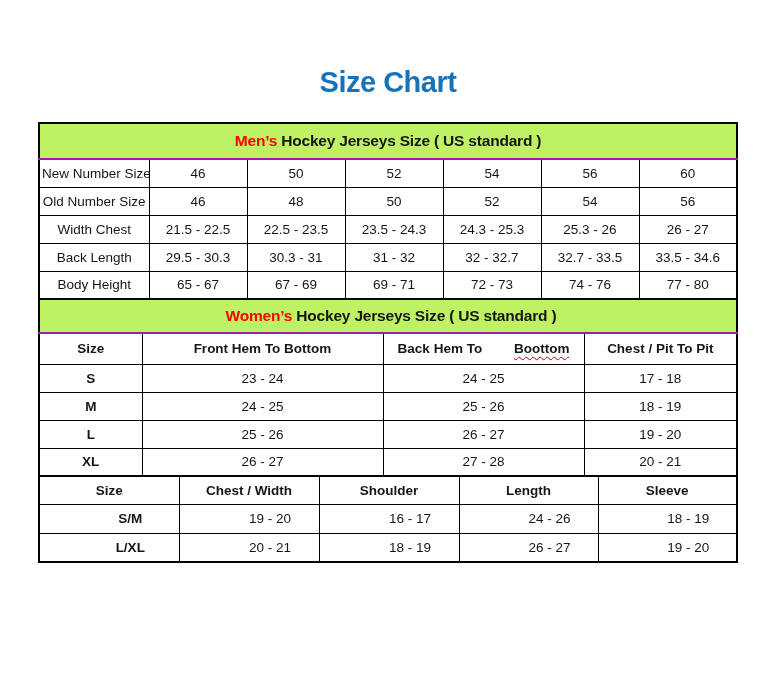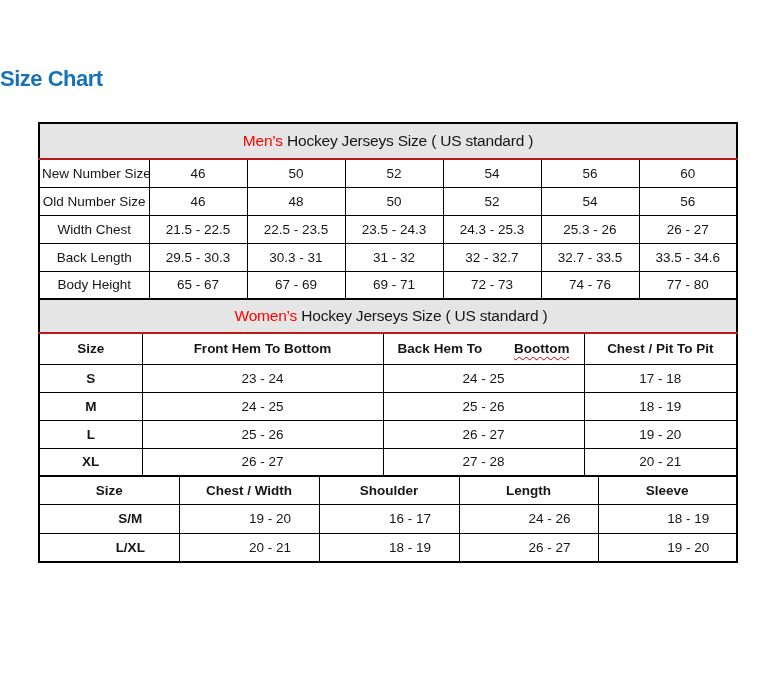--- a/index.html
+++ b/index.html
@@ -3,36 +3,36 @@
 <meta charset="utf-8">
 <style>
   * { box-sizing: border-box; margin: 0; padding: 0; }
   html, body { background: #ffffff; }
   body {
     width: 776px; height: 692px; position: relative; overflow: hidden;
     font-family: "Liberation Sans", sans-serif; color: #161616;
   }
   .page-title {
     position: absolute; top: 66px; left: 0; width: 776px;
-    font-size: 22px; font-weight: bold;
+    text-align: center; font-size: 29px; font-weight: bold;
     letter-spacing: -0.5px; color: #1673B9;
   }
   .chart-wrap { position: absolute; left: 38px; top: 122px; width: 698px; }
   table {
     width: 698px; border-collapse: collapse; table-layout: fixed;
     border: 2px solid #000;
   }
   table + table { margin-top: -2px; }
   td {
     border: 1.5px solid #000; text-align: center; vertical-align: middle;
     font-size: 13.5px; padding: 0 2px; overflow: hidden; white-space: nowrap;
   }
   td.band {
-    background: #e5e5e5; border-bottom: 2px solid #b91c1c;
-    font-size: 15.5px; font-weight: normal; height: 36px; letter-spacing: -0.2px;
+    background: #bef264; border-bottom: 2px solid #a21caf;
+    font-size: 15.5px; font-weight: bold; height: 36px; letter-spacing: -0.2px;
   }
   .band .accent { color: #FF0000; }
   td.colhead { font-weight: bold; }
   .men td.colhead { height: 29px; }
   .men td.cell, .men td.rowlabel { height: 28px; }
   .men td.rowlabel { font-weight: normal; margin-top: 43px; }
   .women td.band { height: 34px; padding-left: 8px; }
   .women td.colhead { height: 31px; }
   .women td.cell, .women td.rowlabel { height: 28px; }
   .women td.rowlabel, .youth td.rowlabel { font-weight: bold; }

